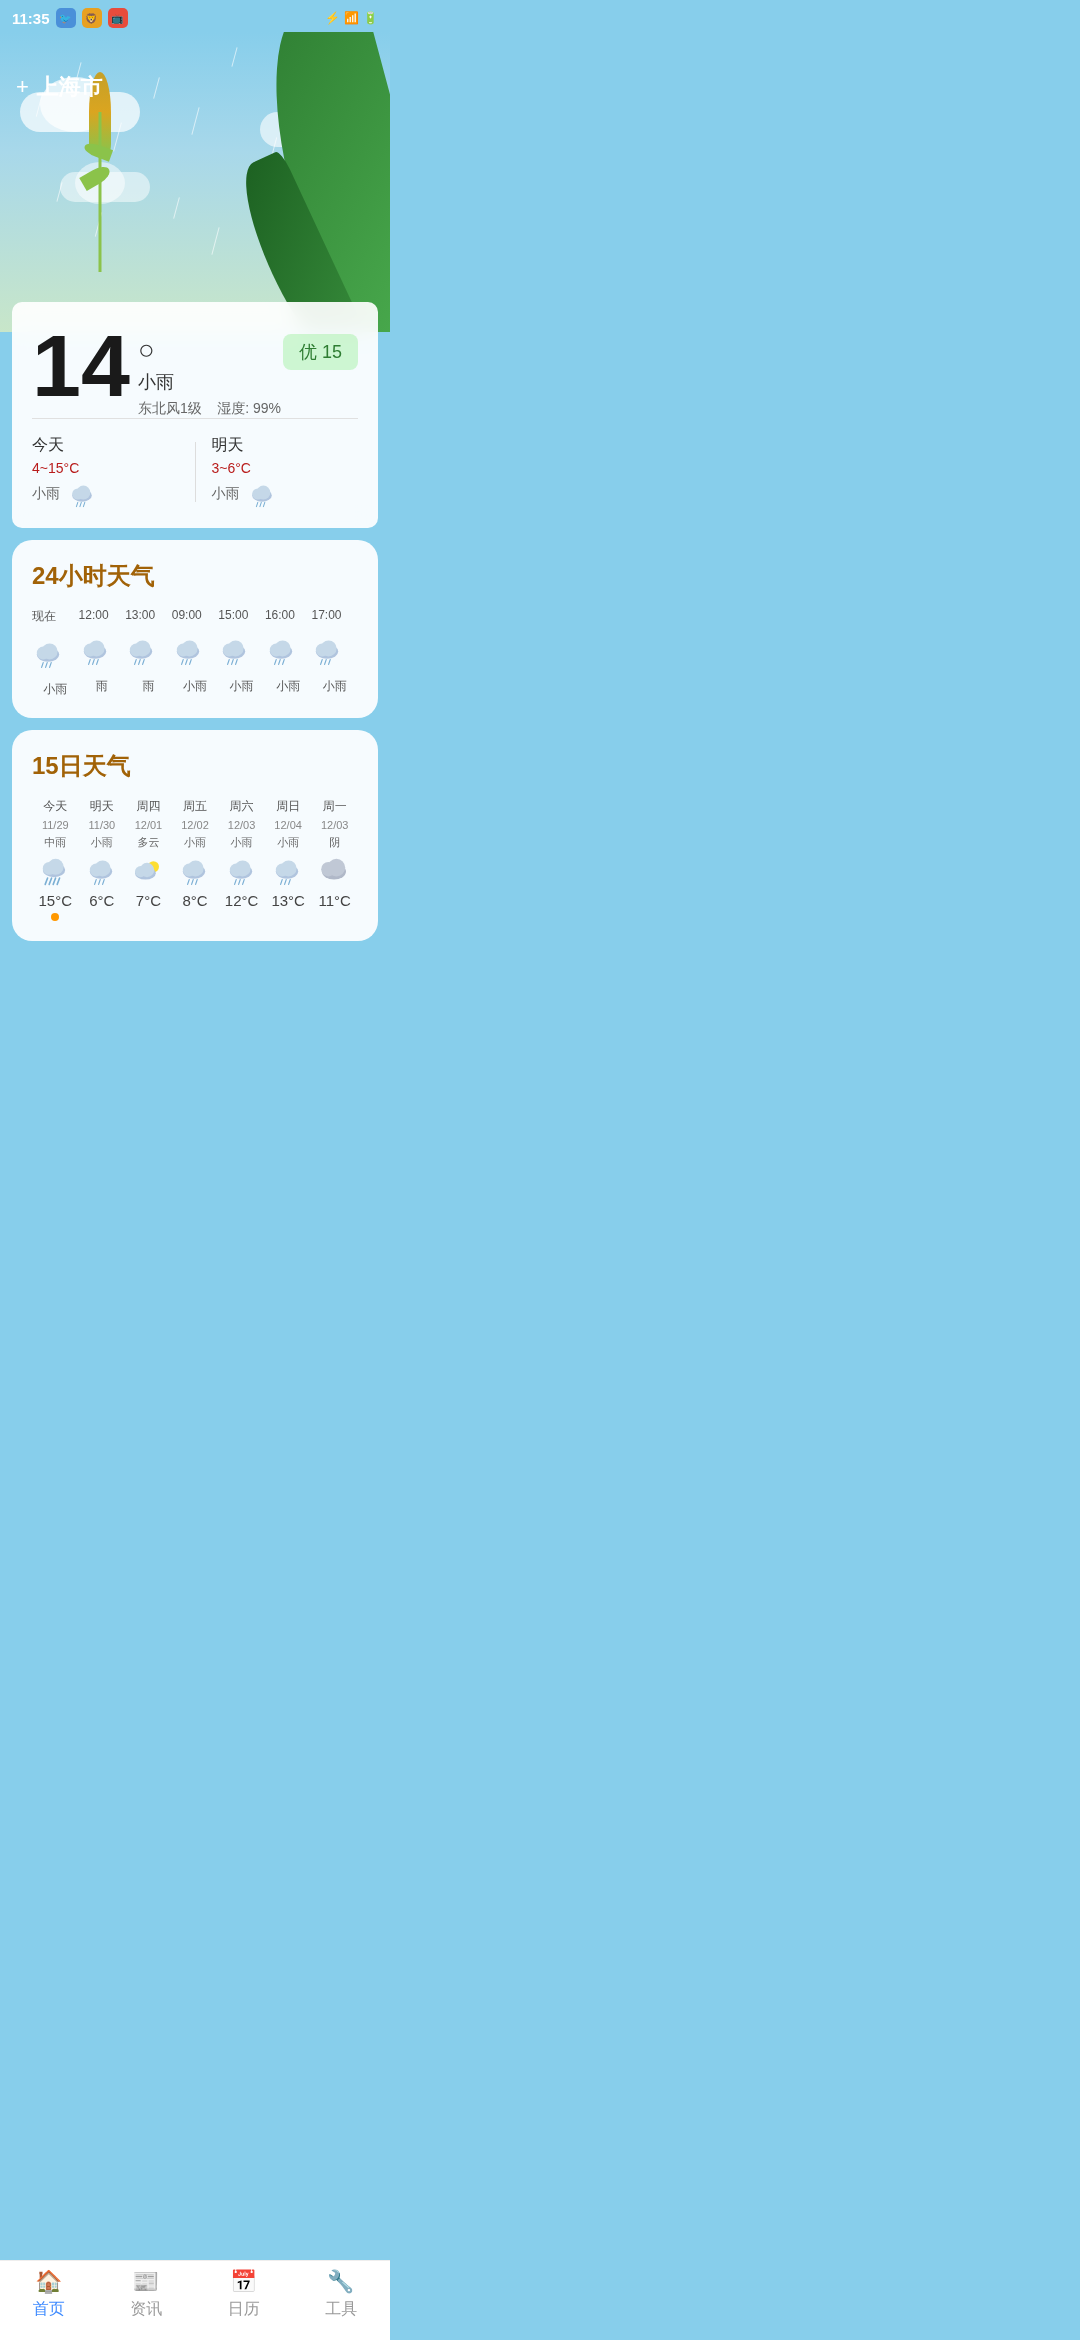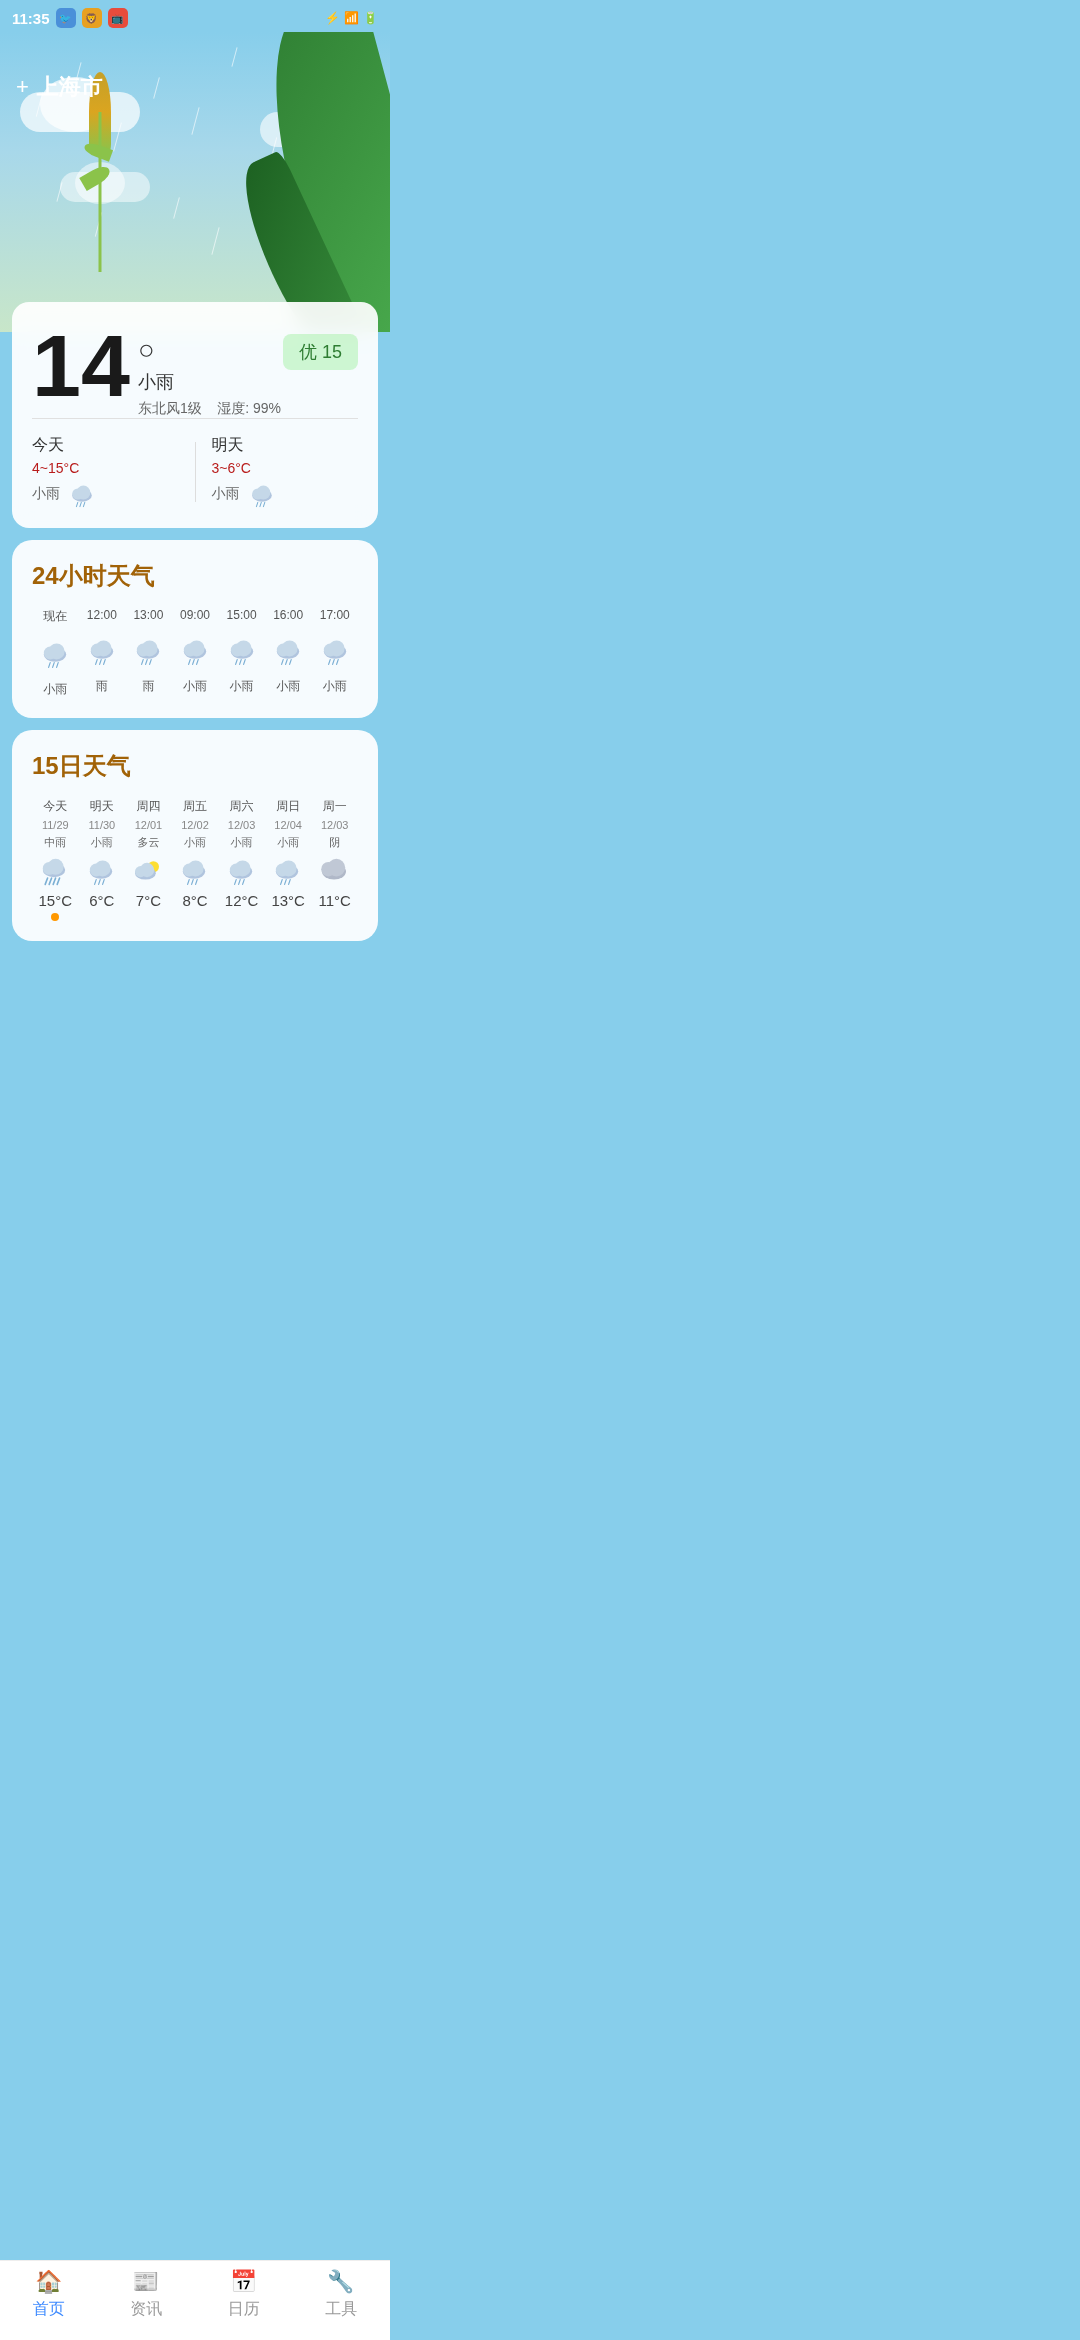--- a/index.html
+++ b/index.html
@@ -151,21 +151,21 @@
     .main-content {
       padding: 0 12px 12px;
       margin-top: -30px;
       position: relative;
       z-index: 5;
     }
 
     
     .weather-card {
       background: rgba(255,255,255,0.92);
-      border-radius: 17px;
+      border-radius: 10px;
       padding: 20px;
       margin-bottom: 12px;
       backdrop-filter: blur(10px);
     }
     .temp-display {
       font-size: 88px;
       font-weight: 700;
       color: #1a1a1a;
       line-height: 1;
     }
@@ -255,21 +255,20 @@
       gap: 0;
       overflow-x: auto;
       scrollbar-width: none;
     }
     .hourly-scroll::-webkit-scrollbar { display: none; }
     .hourly-item {
       flex: 1;
       min-width: 0;
       display: flex;
       flex-direction: column;
-      align-items: center;
       gap: 12px;
     }
     .hour-label {
       font-size: 12px;
       color: #555;
     }
     .hour-icon {
       width: 32px;
       height: 32px;
     }

